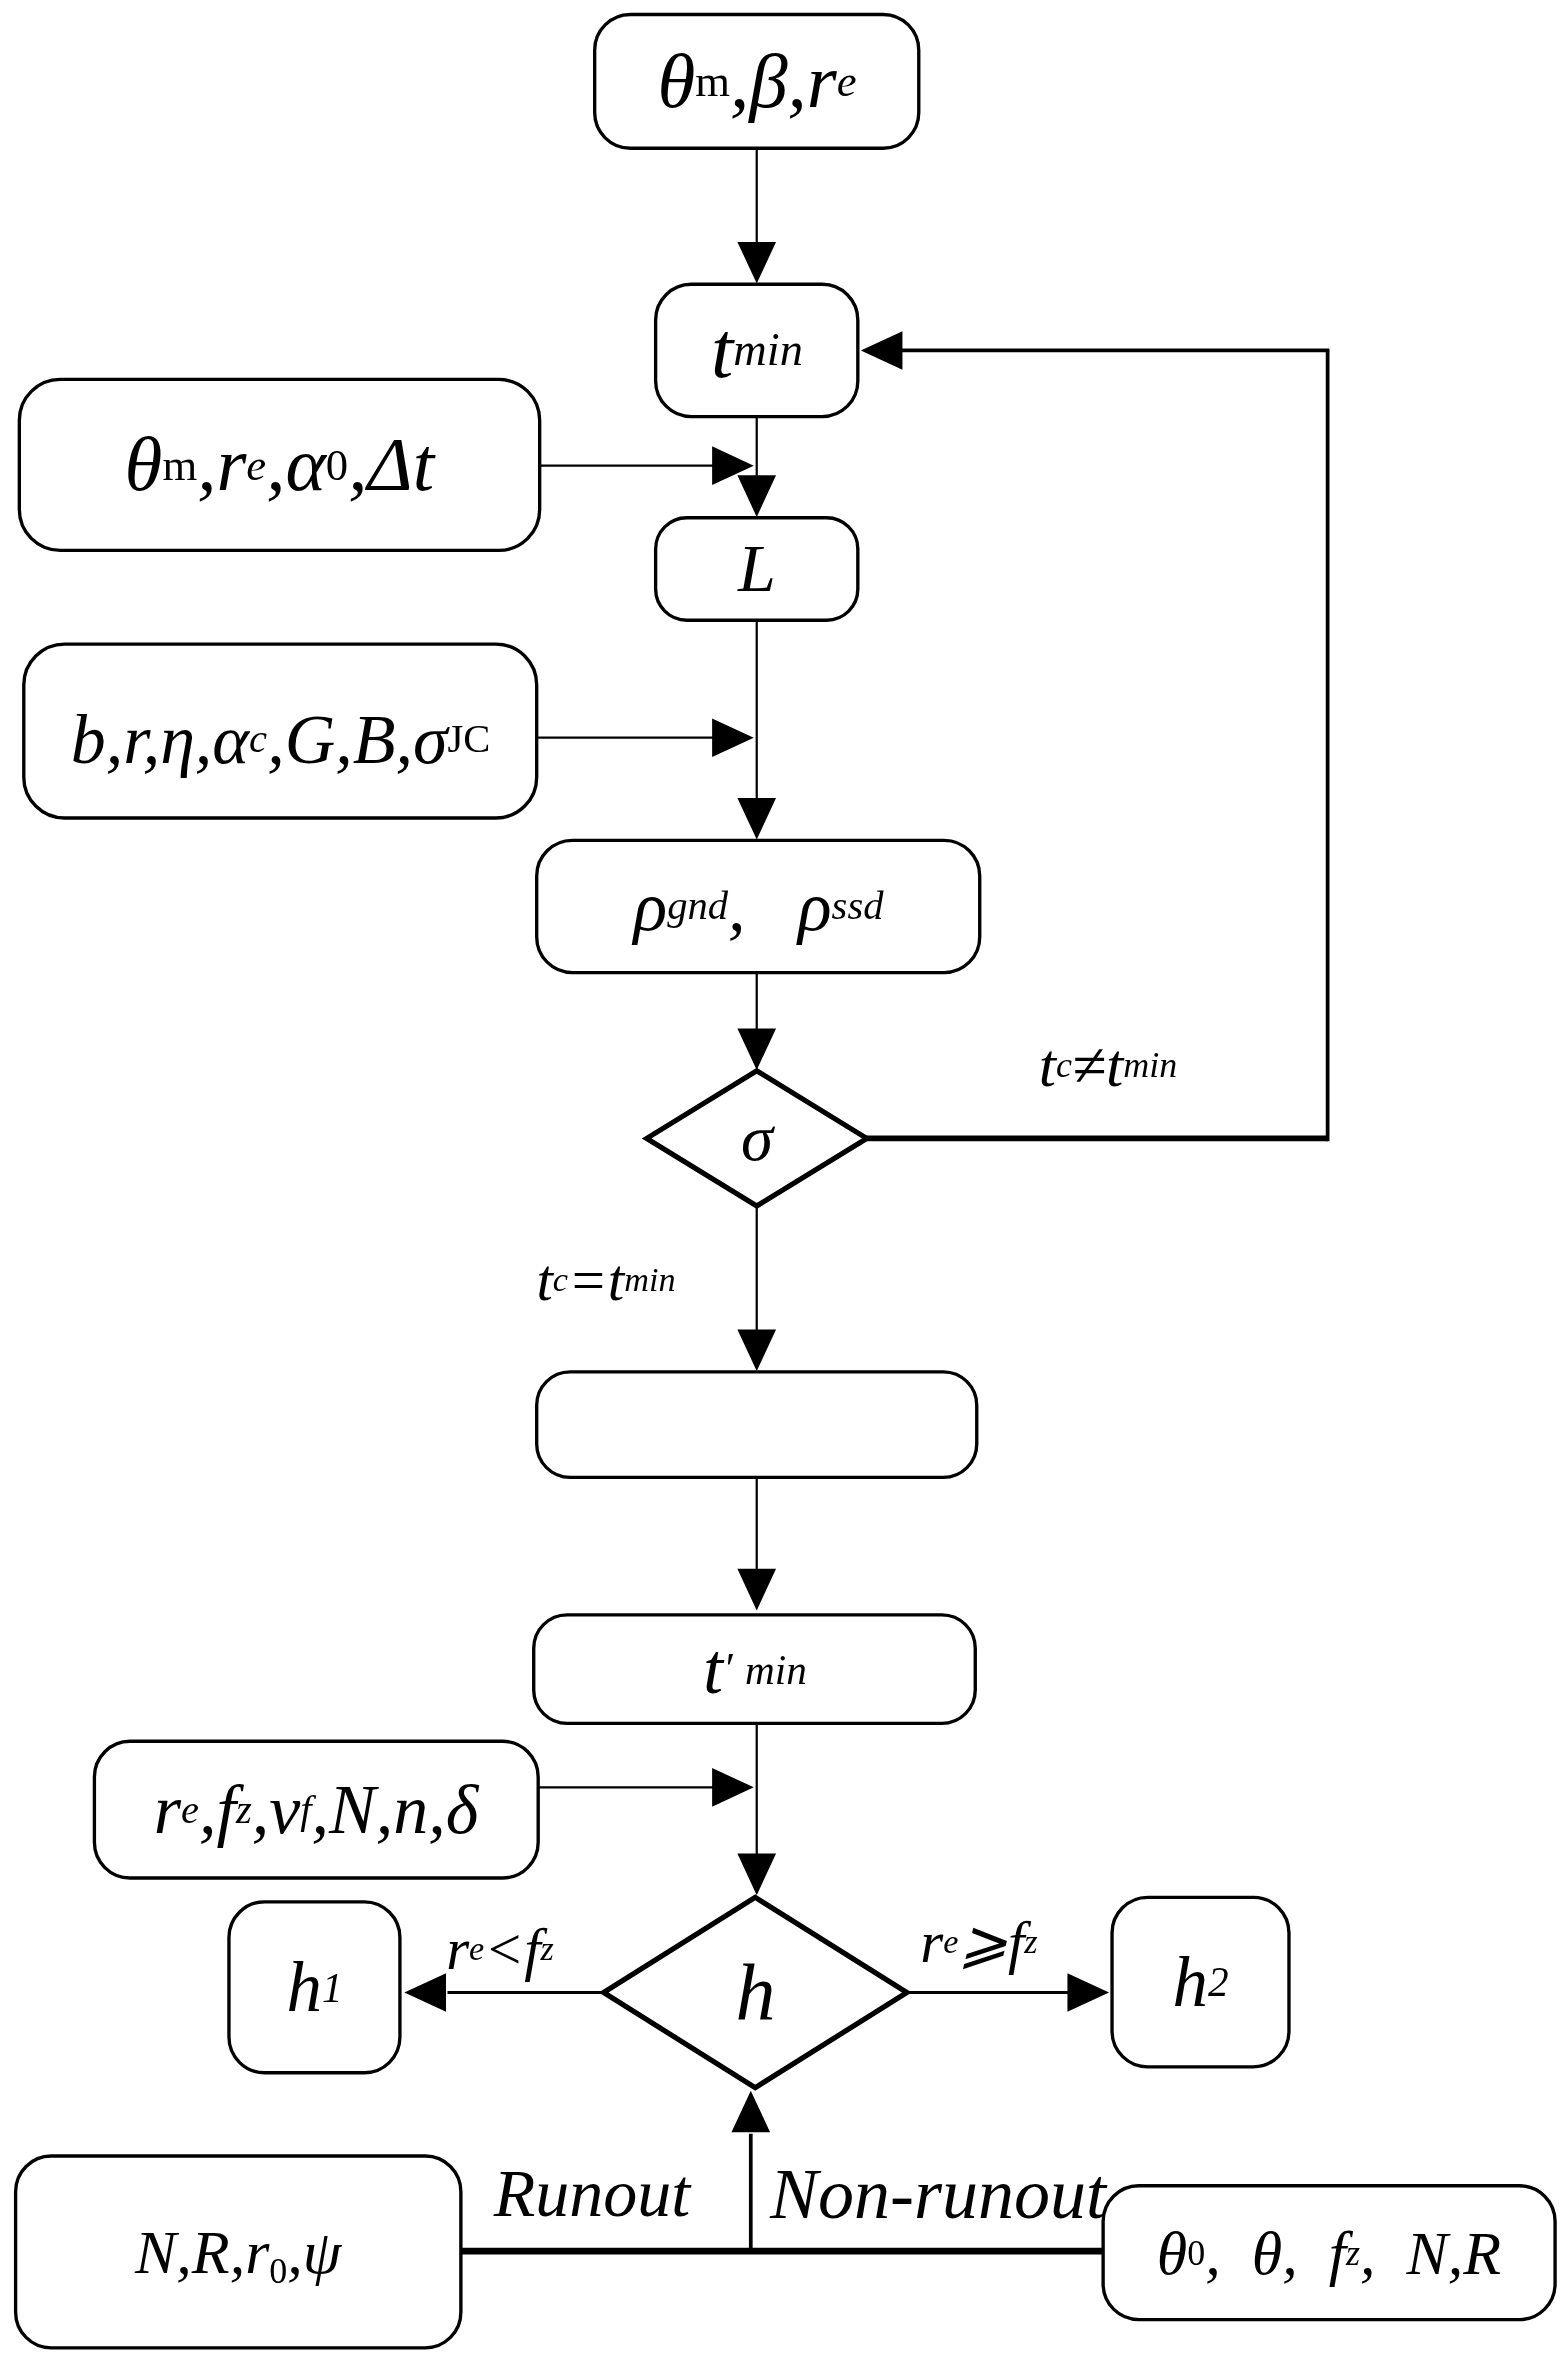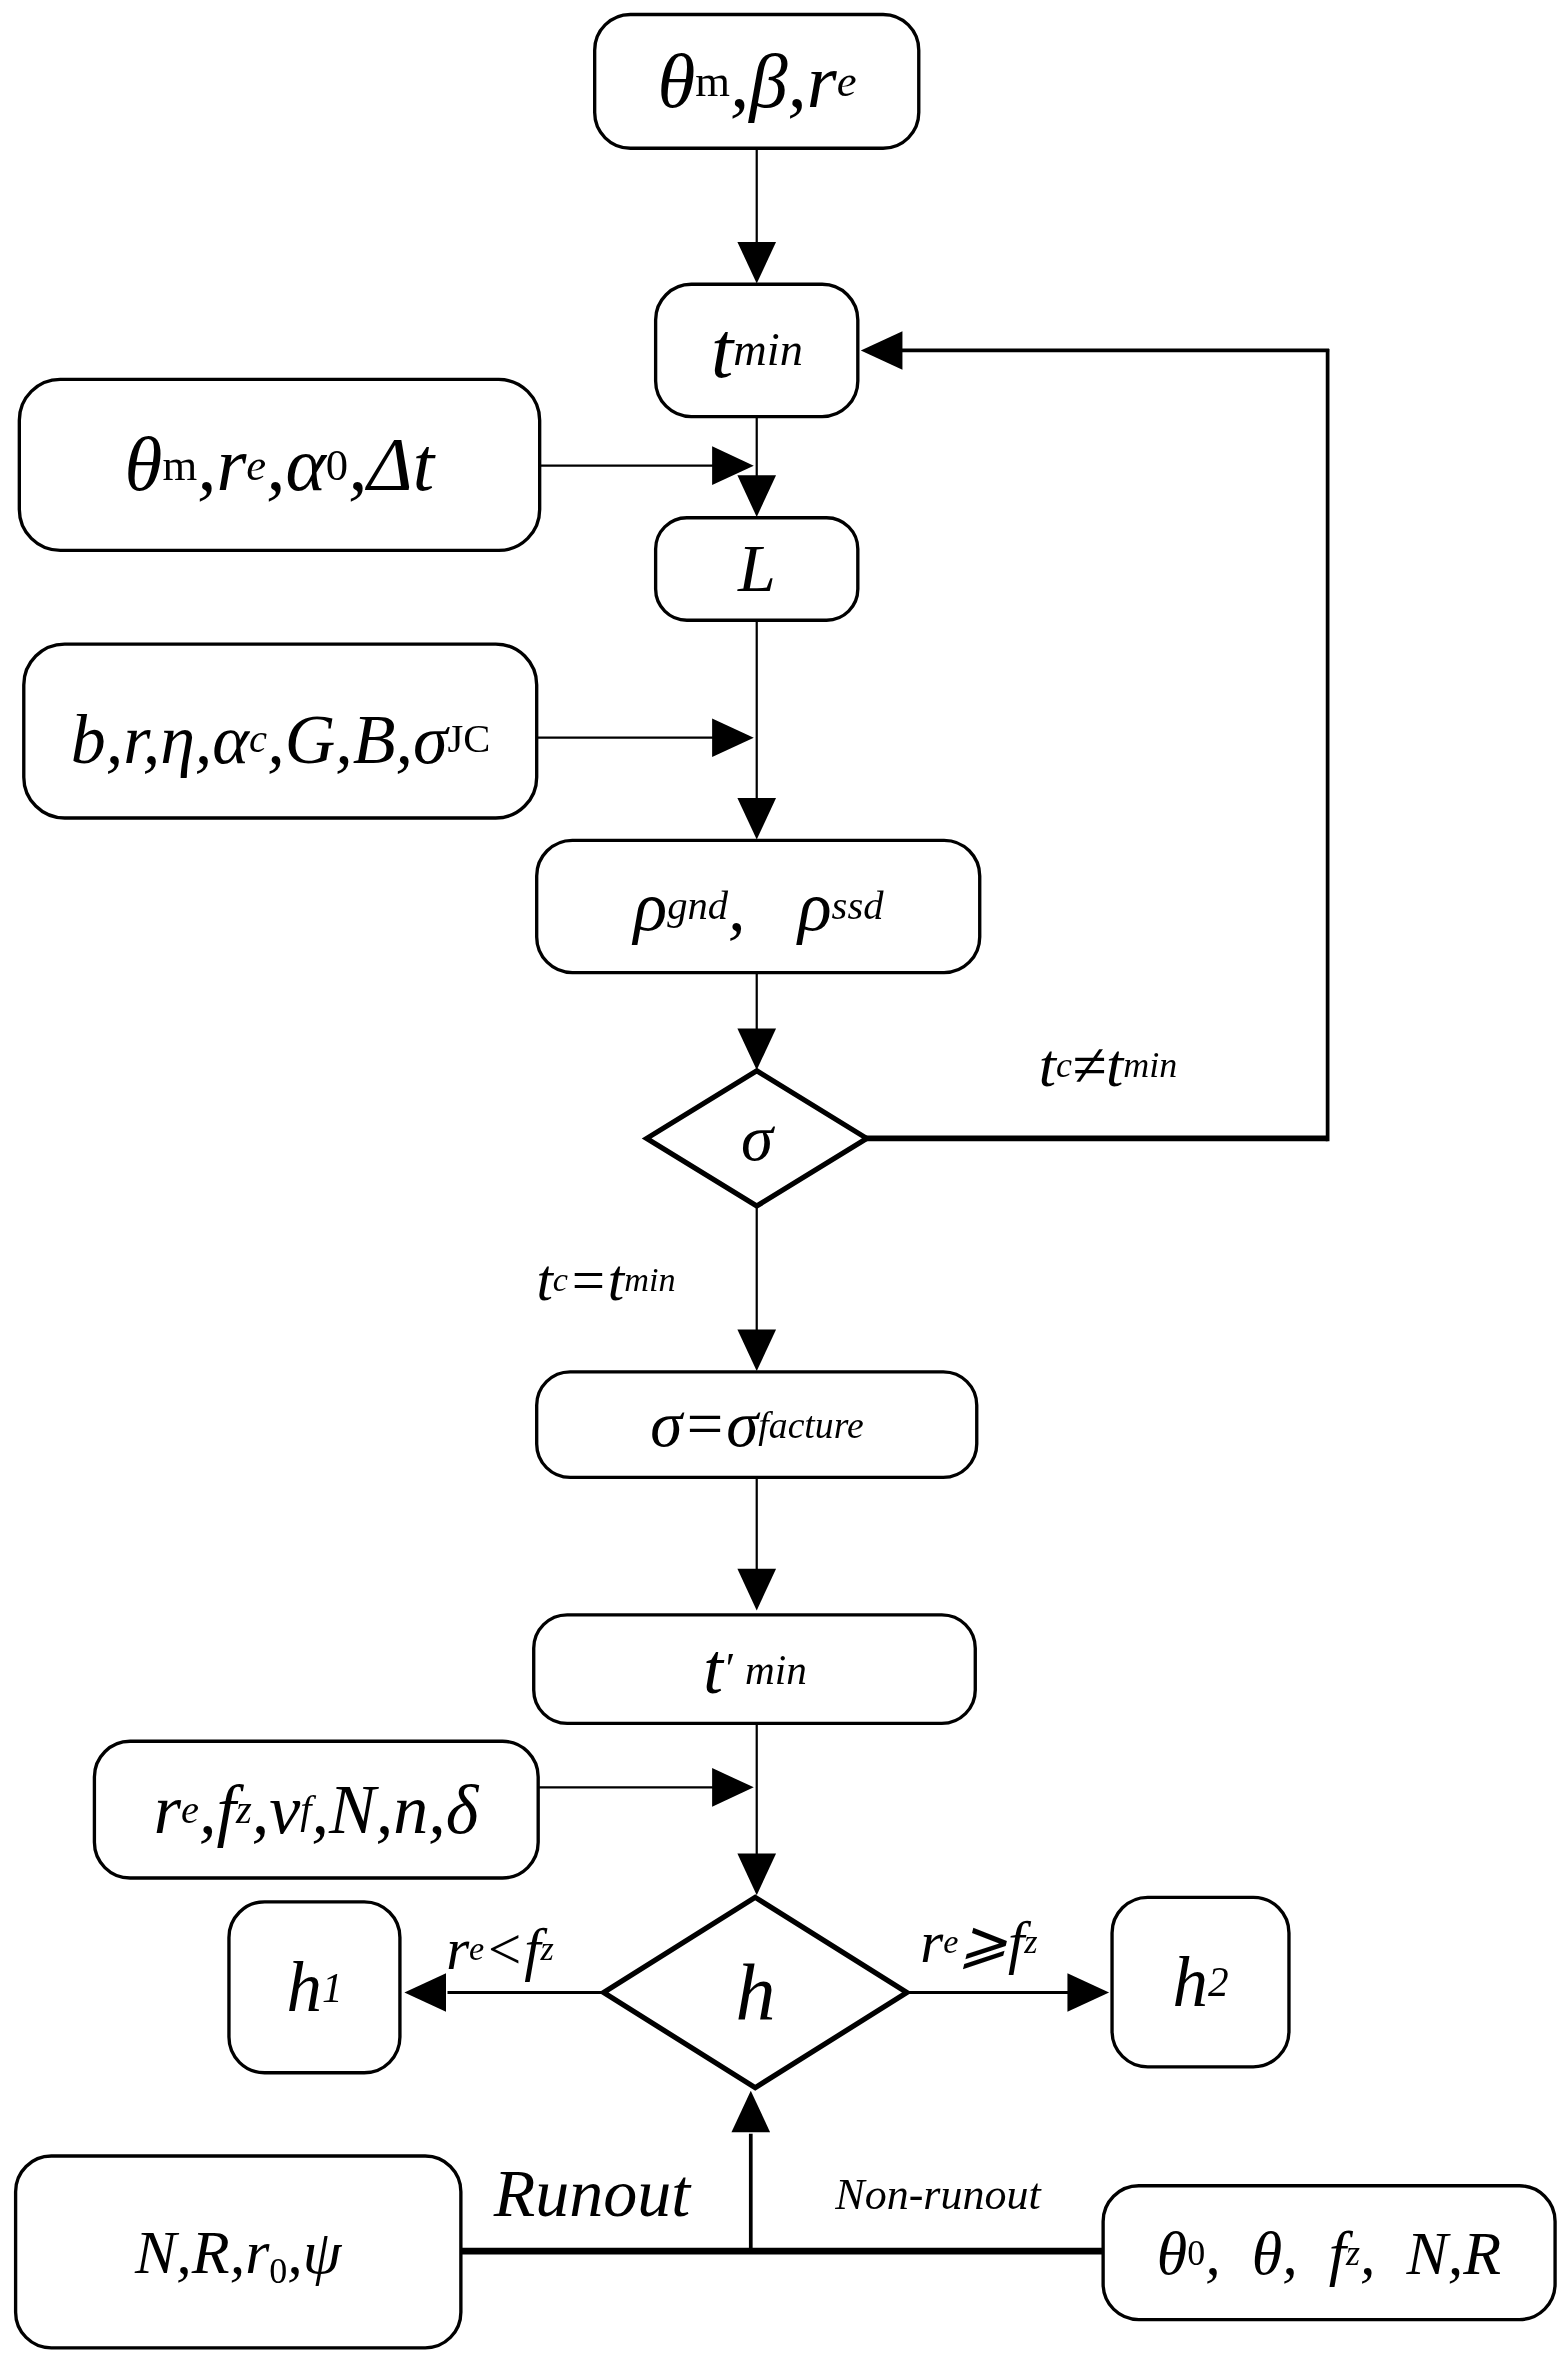--- a/index.html
+++ b/index.html
@@ -103,21 +103,20 @@
   <div class="lbl" style="left:19.3px; top:379px; width:520px; height:171px; font-size:77px;"><span>θ</span><sub class="rm">m</sub><span>,r</span><sub>e</sub><span>,α</span><sub class="rm">0</sub><span>,Δt</span></div>
 
   <div class="lbl" style="left:656px; top:517px; width:202px; height:103px; font-size:68px;"><span>L</span></div>
 
   <div class="lbl" style="left:24px; top:644px; width:513px; height:190px; font-size:70px;"><span>b,r,η,α</span><sub>c</sub><span>,G,B,σ</span><sub class="rm">JC</sub></div>
 
   <div class="lbl" style="left:537px; top:840px; width:443px; height:132px; font-size:70px;"><span>ρ</span><sub>gnd</sub><span>,   ρ</span><sub>ssd</sub></div>
 
   <div class="lbl" style="left:647px; top:1071px; width:220px; height:135px; font-size:65px;"><span>σ</span></div>
 
-  <div class="lbl" style="left:537px; top:1372px; width:440px; height:106px; font-size:65px;"><span>σ=σ</span><sub>facture</sub></div>
 
   <div class="lbl" style="left:534px; top:1615px; width:442px; height:109px; font-size:71px;"><span>t</span><span class="prime">′</span><sub class="gap">min</sub></div>
 
   <div class="lbl" style="left:94px; top:1741px; width:444px; height:137px; font-size:70px;"><span>r</span><sub>e</sub><span>,f</span><sub>z</sub><span>,v</span><sub>f</sub><span>,N,n,δ</span></div>
 
   <div class="lbl" style="left:604px; top:1897px; width:303px; height:190px; font-size:80px;"><span>h</span></div>
 
   <div class="lbl" style="left:229px; top:1902px; width:171px; height:171px; font-size:71px;"><span>h</span><sub>1</sub></div>
 
   <div class="lbl" style="left:1112px; top:1897px; width:177px; height:170px; font-size:71px;"><span>h</span><sub>2</sub></div>
@@ -131,16 +130,16 @@
   <div class="lbl edge-lbl" style="left:1108px; top:1065px; font-size:62px;"><span>t</span><sub>c</sub><span>≠t</span><sub>min</sub></div>
 
   <div class="lbl edge-lbl" style="left:606px; top:1280px; font-size:59px;"><span>t</span><sub>c</sub><span>=t</span><sub>min</sub></div>
 
   <div class="lbl edge-lbl" style="left:500px; top:1949px; font-size:59px;"><span>r</span><sub>e</sub><span>&lt;f</span><sub>z</sub></div>
 
   <div class="lbl edge-lbl" style="left:979px; top:1942px; font-size:59px;"><span>r</span><sub>e</sub><span>⩾f</span><sub>z</sub></div>
 
   <div class="lbl edge-lbl" style="left:592px; top:2193px; font-size:68px;"><span>Runout</span></div>
 
-  <div class="lbl edge-lbl" style="left:938px; top:2195px; font-size:44px;"><span>Non-runout</span></div>
+  <div class="lbl edge-lbl" style="left:938px; top:2195px; font-size:72px;"><span>Non-runout</span></div>
 
 </div>
 
 
 </body></html>

